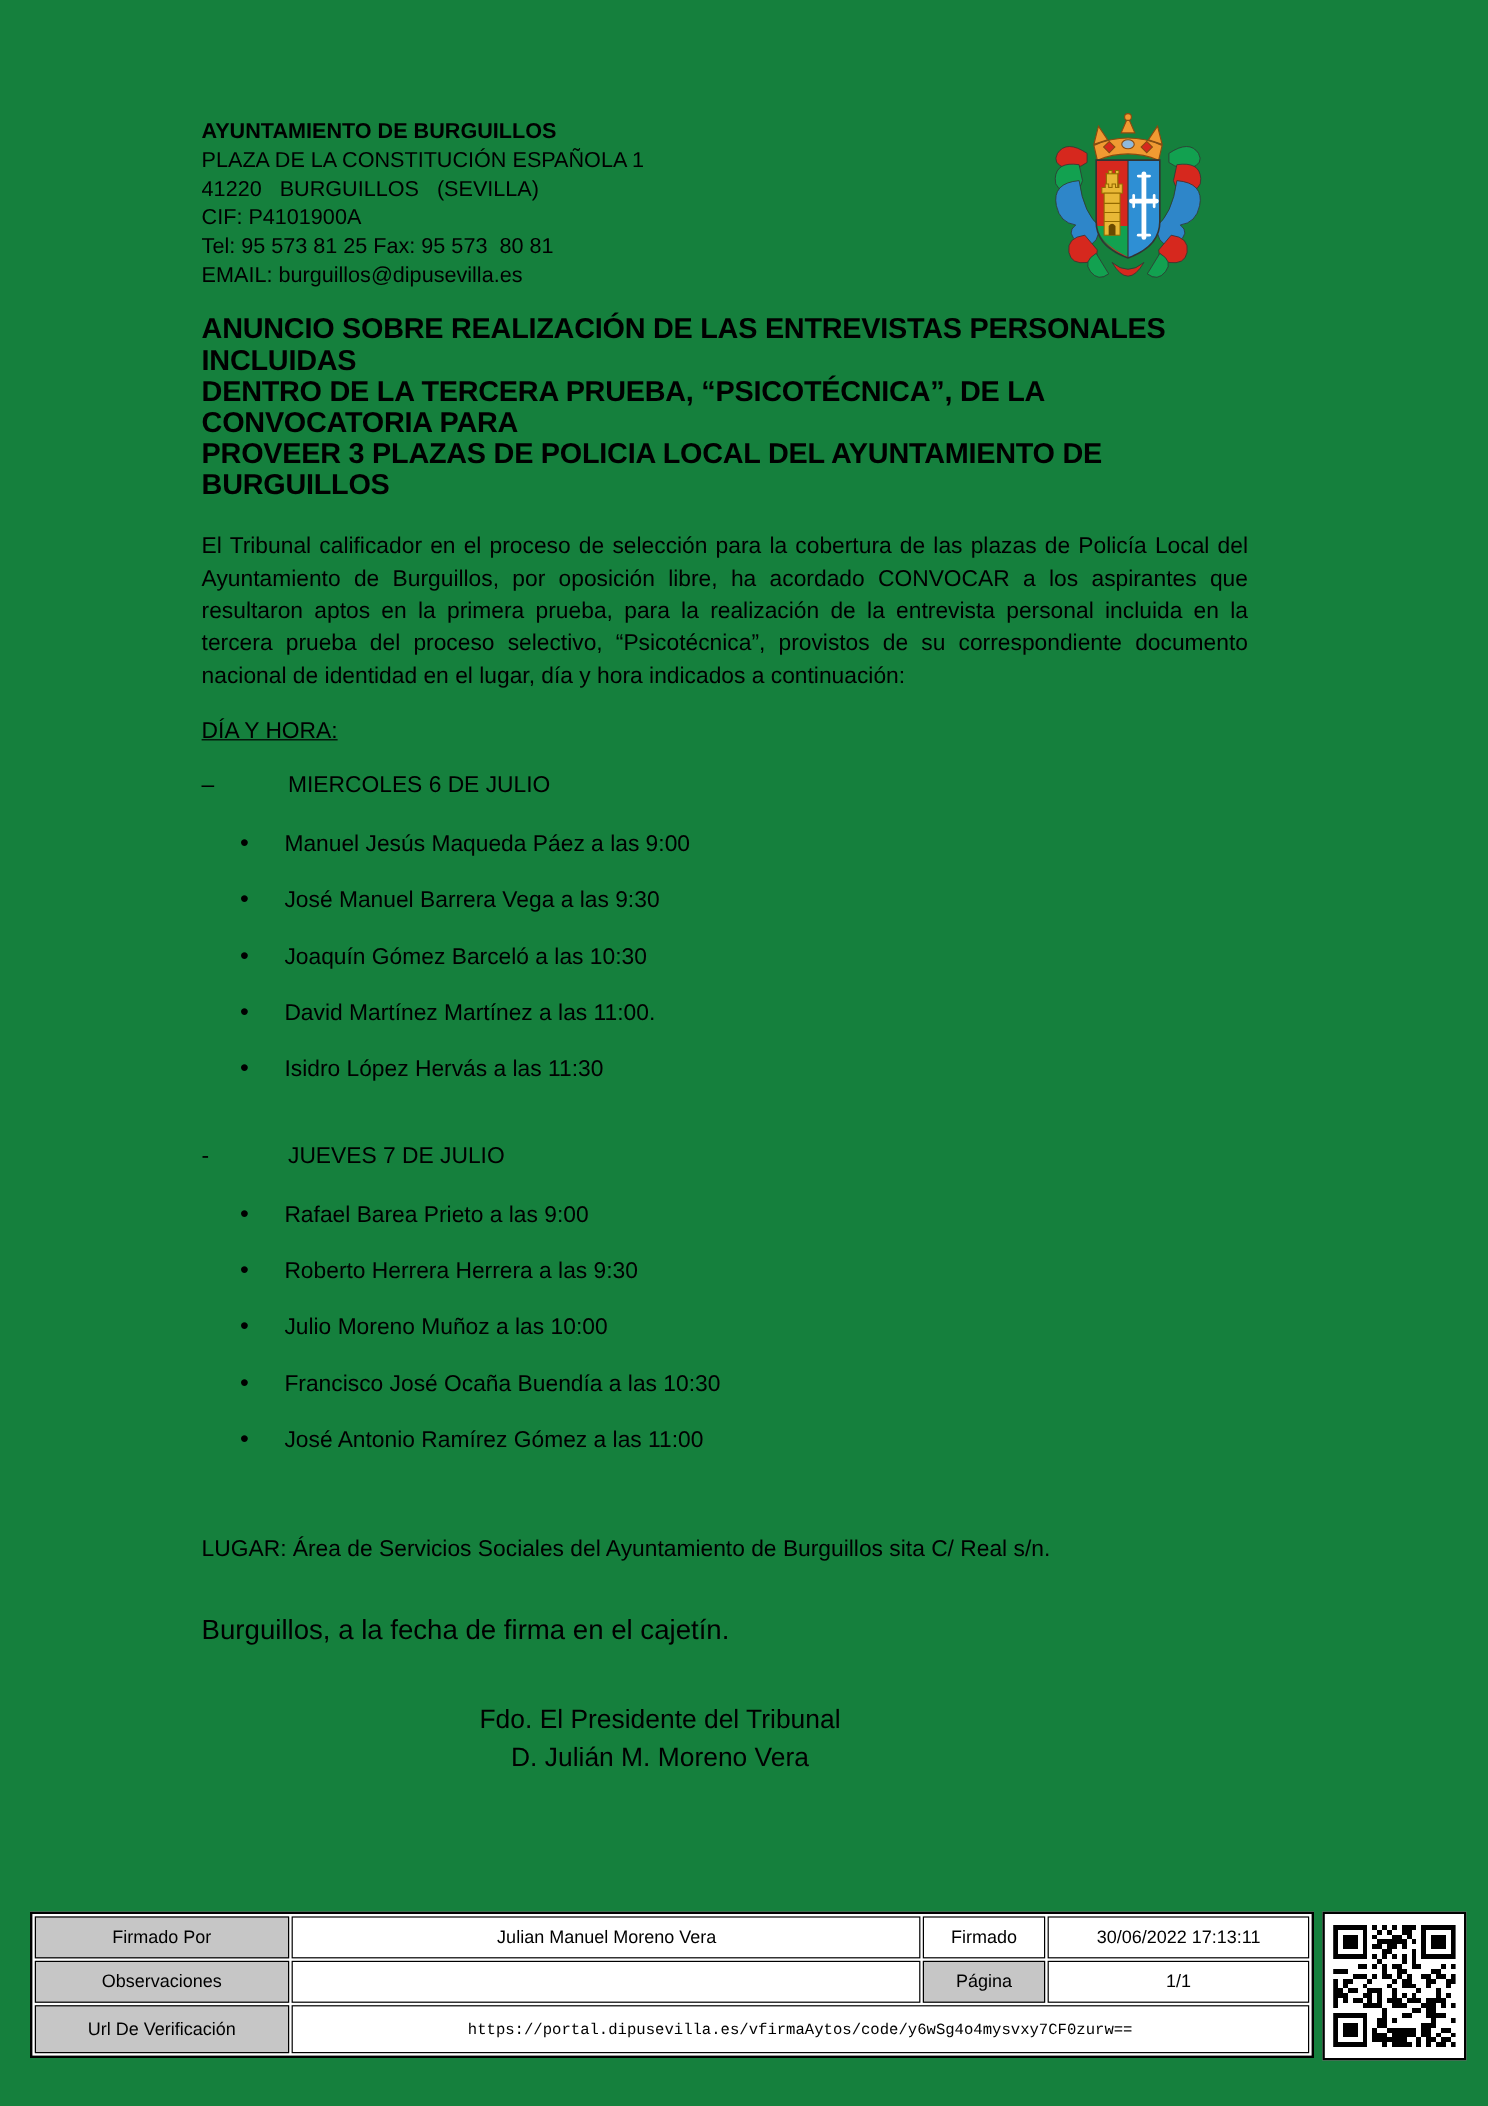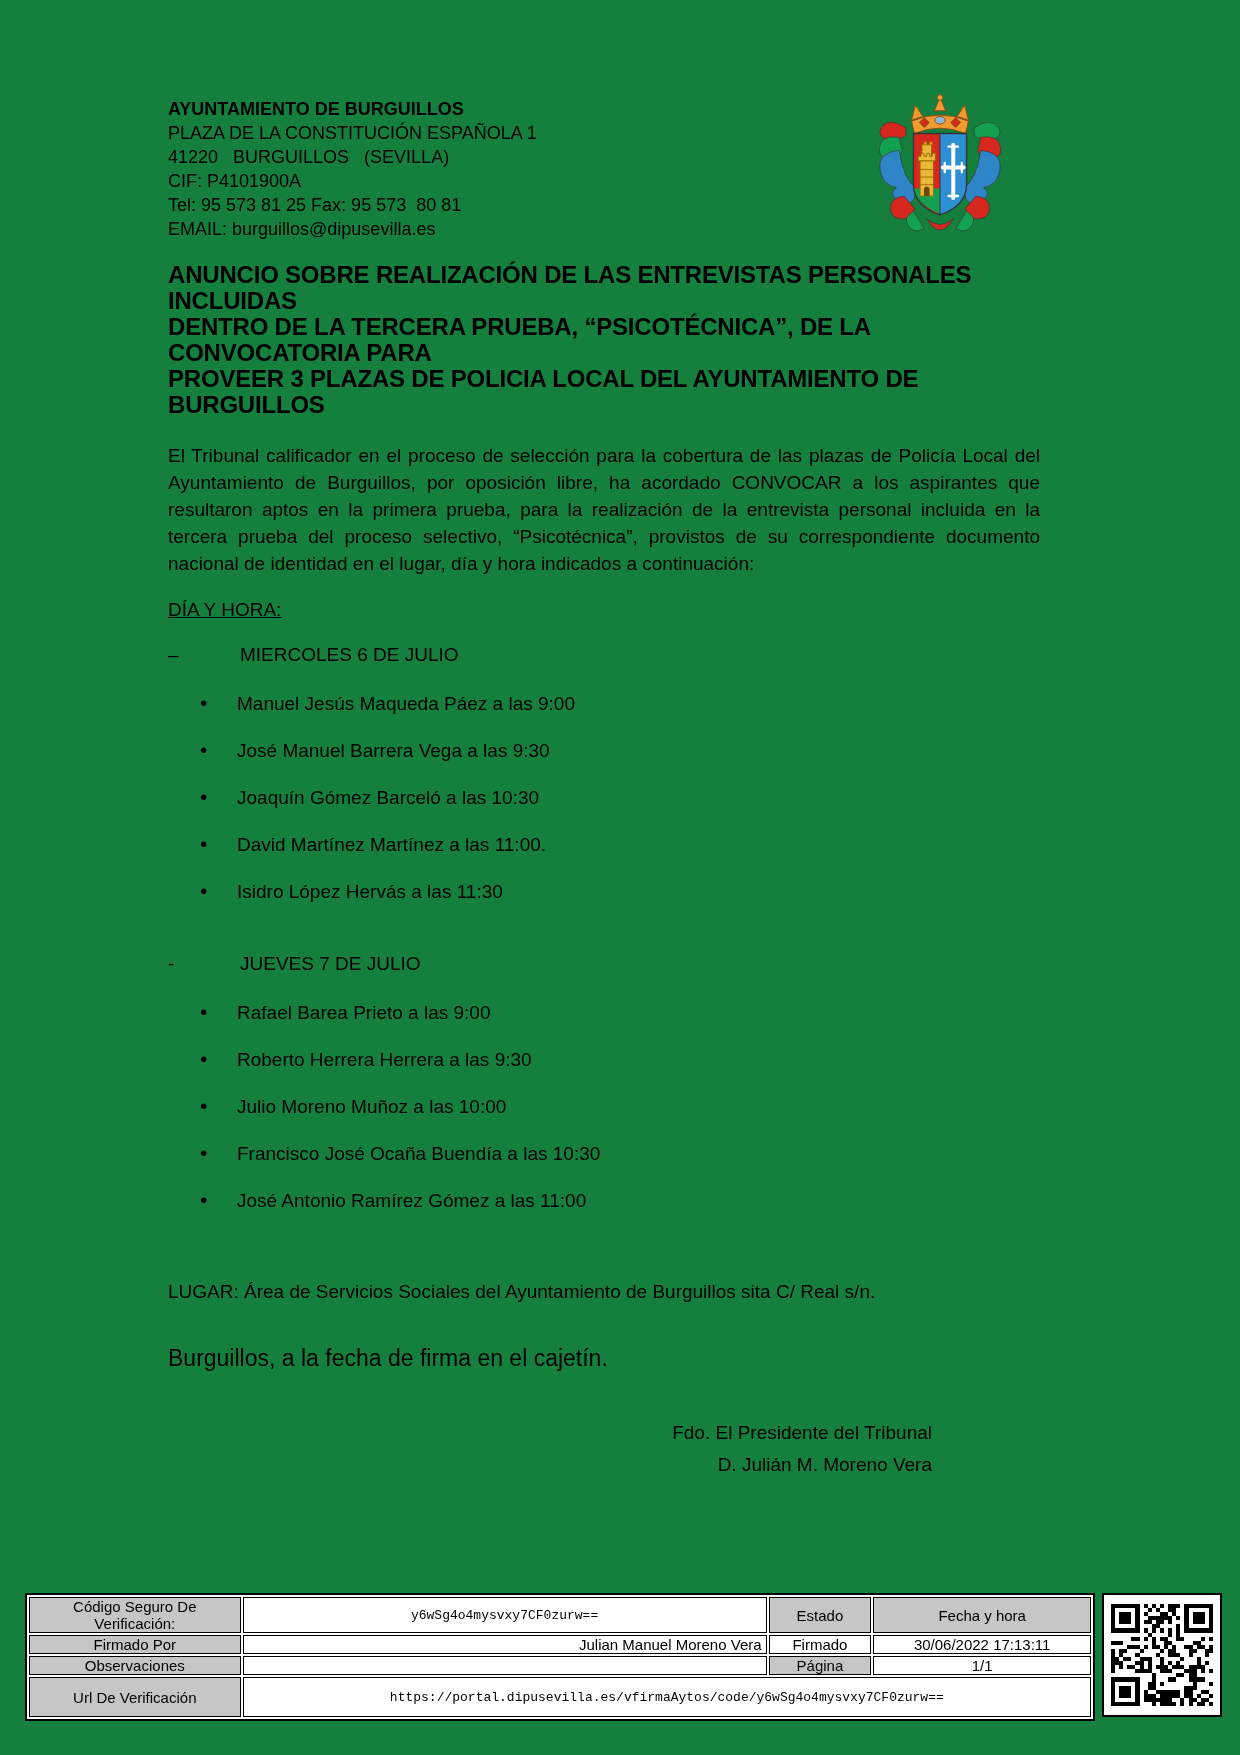--- a/index.html
+++ b/index.html
@@ -38,21 +38,21 @@
   ul.names li{
     position:relative;padding-left:69px;
     font-size:19px;line-height:23px;margin-bottom:24px;
   }
   ul.names li::before{
     content:"•";position:absolute;left:32px;top:-1px;font-size:21px;
   }
 
   .place{margin-top:68px;font-size:19px;line-height:23px;}
   .dateline{margin-top:44px;font-size:23px;line-height:23px;}
-  .signature{margin-top:47px;text-align:right;padding-right:108px;font-size:19px;line-height:32px;}
+  .signature{margin-top:47px;text-align:center;padding-right:108px;font-size:22px;line-height:32px;}
 
   
   .footer{position:absolute;left:0;top:1593px;width:1240px;height:124px;}
   table.ver{
     position:absolute;left:25px;top:0;
     width:1070px;height:122px;
     border:2px solid #000;
     border-collapse:separate;border-spacing:2px;
     table-layout:fixed;
     background:#fff;
@@ -60,21 +60,21 @@
   table.ver td{
     border:1px solid #000;
     font-size:15px;
     padding:0 4px;
     text-align:center;
     vertical-align:middle;
     overflow:hidden;
   }
   table.ver td.lbl{background:#c6c6c6;}
   table.ver td.mono{font-family:"Liberation Mono", monospace;font-size:13px;}
-  table.ver td.leftal{text-align:right;padding-left:6px;}
+  table.ver td.leftal{text-align:center;padding-left:6px;}
   table.ver tr.tall td{height:38px;}
   .qr-box{
     position:absolute;left:1102px;top:0;
     width:116px;height:120px;
     border:2px solid #000;
     background:#fff;
     display:flex;align-items:center;justify-content:center;
   }
   .qr-box svg{width:102px;height:102px;}
 </style>
@@ -205,26 +205,20 @@
 
   <div class="footer">
     <table class="ver">
       <colgroup>
         <col style="width:210px">
           <col style="width:520px">
           <col style="width:102px">
           <col style="width:216px">
       </colgroup>
       <tbody>
-          <tr>
-        <td class="lbl">Código Seguro De Verificación:</td>
-        <td class="mono">y6wSg4o4mysvxy7CF0zurw==</td>
-        <td class="lbl">Estado</td>
-        <td class="lbl">Fecha y hora</td>
-      </tr>
       <tr>
         <td class="lbl">Firmado Por</td>
         <td class="leftal">Julian Manuel Moreno Vera</td>
         <td>Firmado</td>
         <td>30/06/2022 17:13:11</td>
       </tr>
       <tr>
         <td class="lbl">Observaciones</td>
         <td></td>
         <td class="lbl">Página</td>

